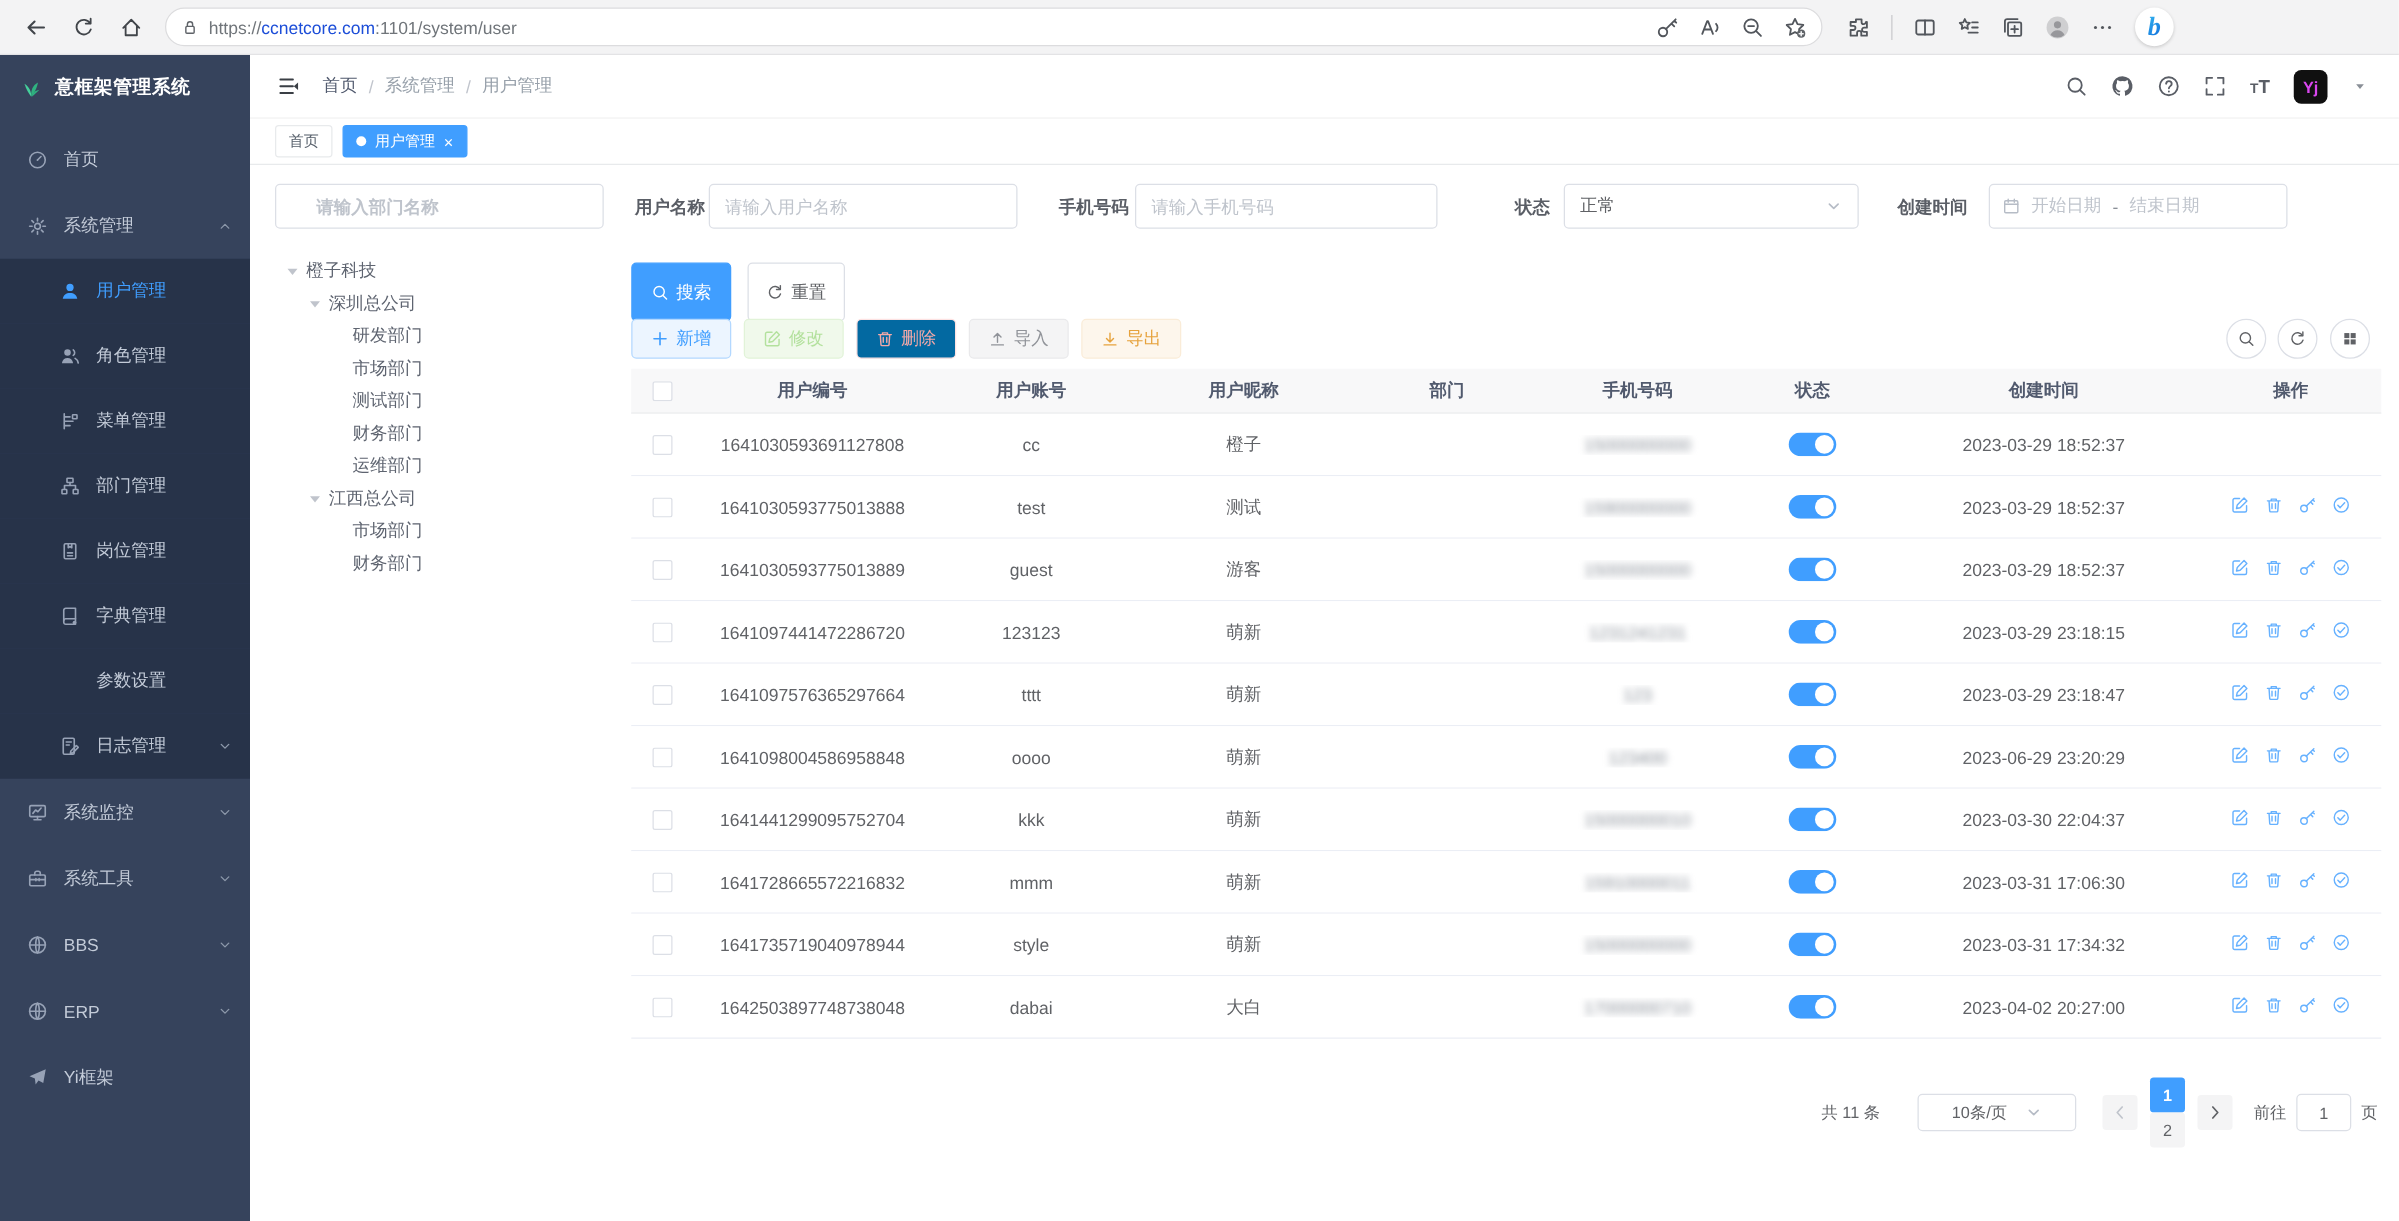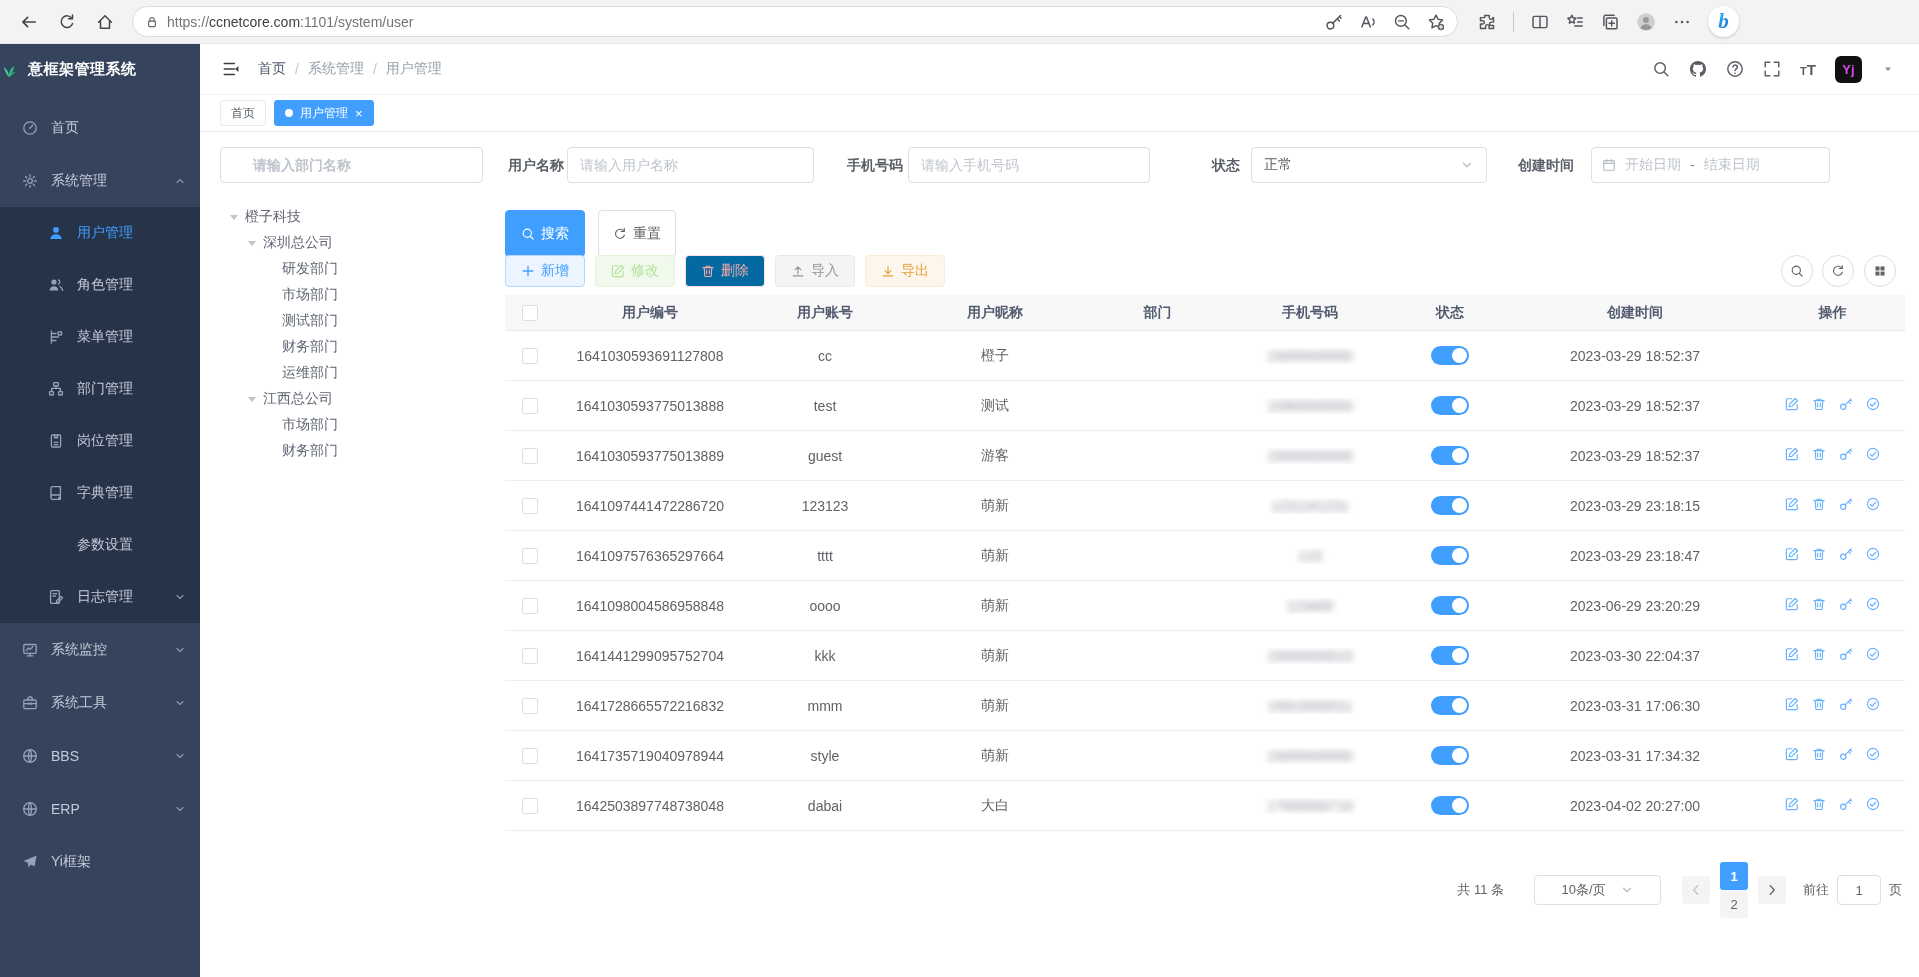--- a/index.html
+++ b/index.html
@@ -7,30 +7,30 @@
   .icon{display:inline-flex;width:16px;height:16px;flex:0 0 auto;align-items:center;justify-content:center}
   .icon svg{width:100%;height:100%}
   .icon.sz14{width:14px;height:14px}.icon.sz18{width:18px;height:18px}.icon.sz20{width:20px;height:20px}
 
   
   .browser-bar{position:absolute;left:0;top:0;width:1919px;height:44px;background:#f3f3f4;border-bottom:1px solid #e3e3e5;display:flex;align-items:center;box-sizing:border-box;padding:0 10px;color:#4d5156}
   .bb-btn{width:38px;height:34px;display:flex;align-items:center;justify-content:center;border-radius:6px;cursor:pointer;color:#41454a}
   .url-pill{margin-left:8px;width:1326px;height:31px;background:#fff;border:1px solid #dcdcde;border-radius:16px;display:flex;align-items:center;box-sizing:border-box;padding:0 12px;gap:8px}
   .url-text{font-size:14px;flex:1;white-space:nowrap;overflow:hidden}
   .url-text .scheme,.url-text .path{color:#70757a}
-  .url-text .domain{color:#404040}
+  .url-text .domain{color:#1d4ed8}
   .pill-icons{display:flex;align-items:center;gap:16px;color:#52565c}
   .bb-right{display:flex;align-items:center;gap:17px;margin-left:20px;color:#52565c}
   .bb-divider{width:1px;height:20px;background:#c9c9cc}
   .bing{width:31px;height:31px;border-radius:50%;background:#fff;box-shadow:0 1px 3px rgba(0,0,0,.18);display:flex;align-items:center;justify-content:center;cursor:pointer}
   .bing b{font-family:"Liberation Serif",serif;font-style:italic;font-weight:700;font-size:21px;background:linear-gradient(135deg,#37bdf2,#0b62d8);-webkit-background-clip:text;background-clip:text;color:transparent}
 
   
   .sidebar{position:absolute;left:0;top:44px;width:200px;bottom:0;background:#36435c;overflow:hidden}
-  .logo{height:51px;display:flex;align-items:center;gap:10px;}
+  .logo{height:51px;display:flex;align-items:center;gap:10px;padding-left:16px}
   .logo-title{color:#fff;font-size:15px;font-weight:700;letter-spacing:.5px}
   .menu{padding-top:6px}
   .menu-item{height:53px;display:flex;align-items:center;padding:0 14px 0 22px;color:#c3cbd8;font-size:14px;cursor:pointer}
   .menu-item .mi-icon{color:#97a2b6;margin-right:13px}
   .menu-item.sub{height:52px;padding-left:48px;background:#273349}
   .menu-item.active,.menu-item.active .mi-icon{color:#409EFF}
   .menu-item .chev{margin-left:auto;color:#8b97a9;width:12px;height:12px}
 
   
   .navbar{position:absolute;left:200px;top:44px;right:0;height:51px;background:#fff;border-bottom:1px solid #f0f0f0;display:flex;align-items:center;box-sizing:border-box}

